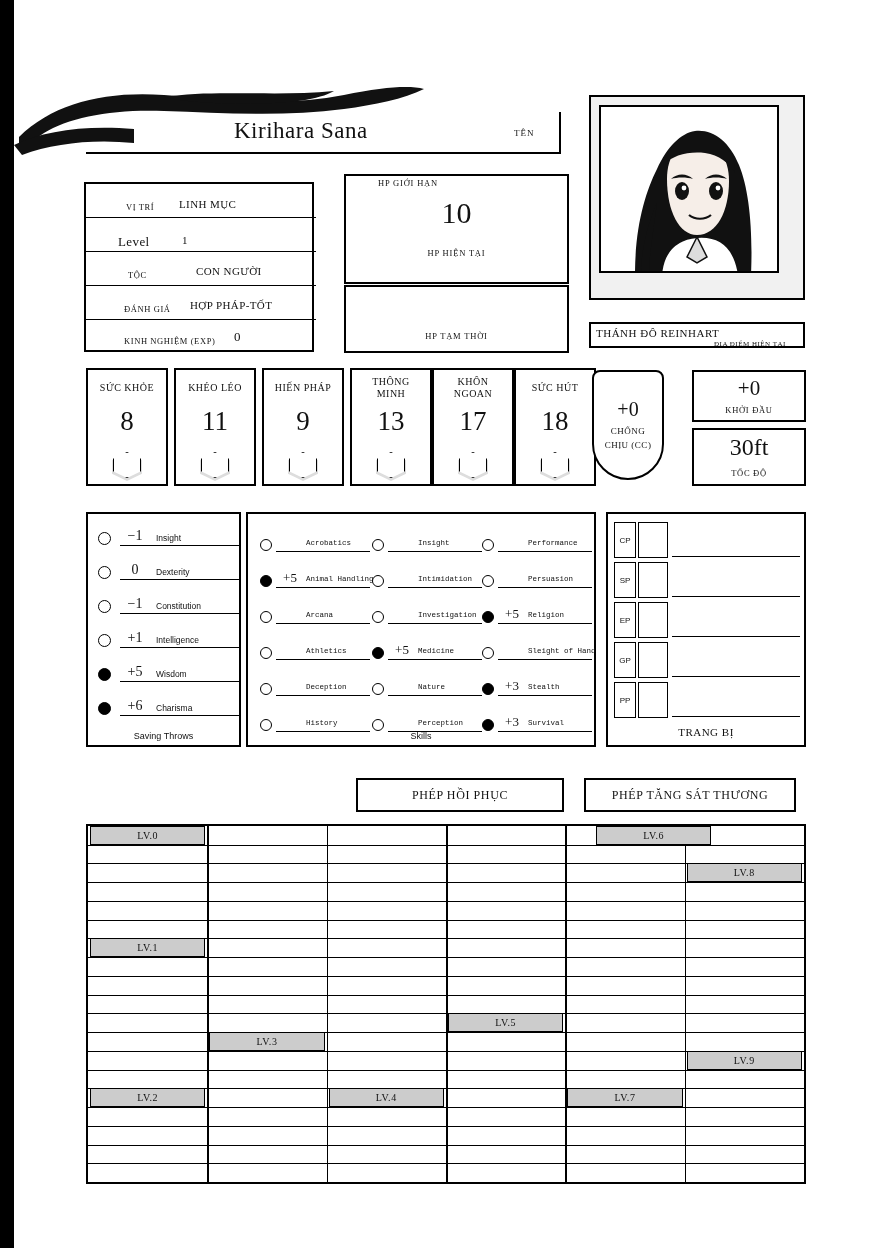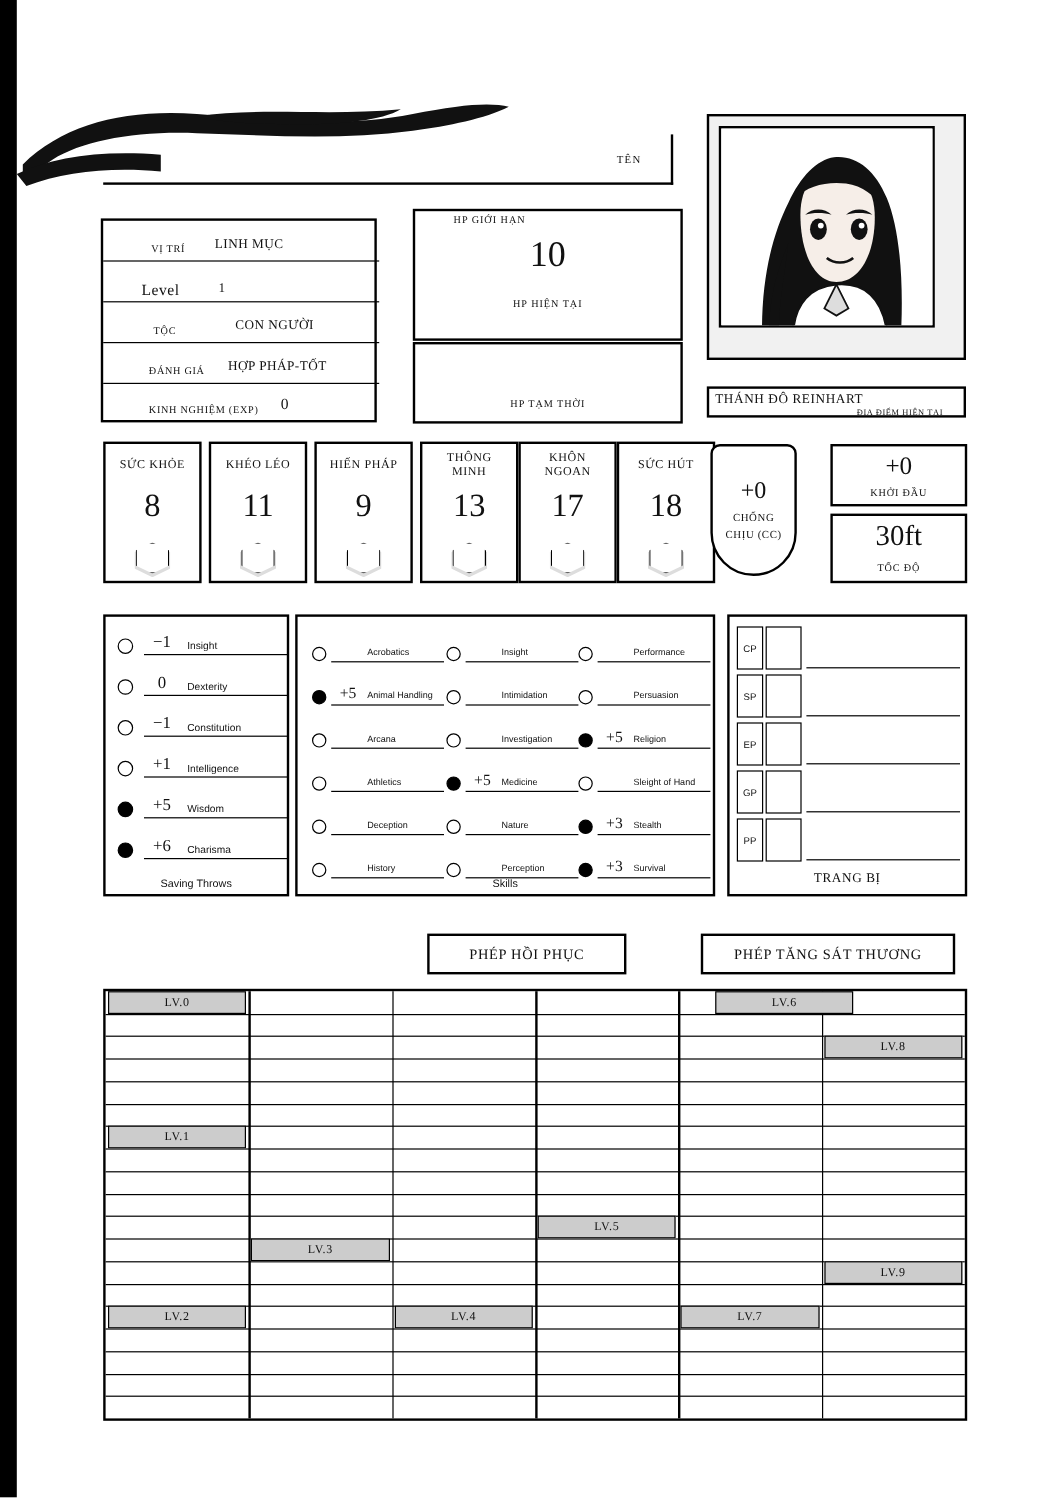--- a/index.html
+++ b/index.html
@@ -99,21 +99,21 @@
   .smod { position:absolute; left:22px; top:2px; font-size:14px; width:30px; text-align:center;}
   .sname { position:absolute; left:58px; top:7px; font-size:8.5px; font-family:"Liberation Sans", sans-serif;}
   .sline { position:absolute; left:22px; top:19px; width:120px; height:1px; background:#000; }
   .boxcap { position:absolute; bottom:4px; left:0; width:100%; text-align:center; font-size:9px; font-family:"Liberation Sans", sans-serif; }
 
   .skcol { position:absolute; top:18px; width:112px; }
   .skrow { position:relative; height:36px; }
   .sk-bub { position:absolute; left:0; top:7px; width:12px; height:12px; border:1.5px solid #000; border-radius:50%; background:#fff; }
   .sk-bub.fill { background:#000; }
   .sk-mod { position:absolute; left:16px; top:2px; font-size:13px; width:28px; text-align:center; }
-  .sk-name { position:absolute; left:46px; top:7px; font-size:7.5px; font-family:Liberation Sans, sans-serif; white-space:nowrap;}
+  .sk-name { position:absolute; left:46px; top:7px; font-size:7.5px; font-family:Liberation Mono, monospace; white-space:nowrap;}
   .sk-line { position:absolute; left:16px; top:19px; width:94px; height:1px; background:#000; }
 
   .cur-row { position:absolute; left:8px; width:22px; height:36px; border:1.5px solid #000; background:#fff; font-size:8px;
              display:flex; align-items:center; justify-content:center; font-family:"Liberation Sans", sans-serif;}
   .cur-box { position:absolute; left:32px; width:30px; height:36px; border:1.5px solid #000; background:#fff; }
   .cur-line { position:absolute; left:64px; width:128px; height:1px; background:#000; }
   .eq-cap { position:absolute; left:592px; top:726px; width:200px; text-align:center; font-size:11px; letter-spacing:.5px;}
 
   
   .spellbtn { position:absolute; top:778px; height:34px; border:2px solid #000; background:#fff;
@@ -136,20 +136,21 @@
       <svg width="430" height="75" viewBox="0 0 430 75">
         <path d="M5,52 C40,18 90,6 150,10 C210,14 270,22 330,10 C370,2 395,0 410,4
                  C390,14 360,20 330,24 C270,32 210,28 150,26 C100,24 55,32 30,48
                  C20,55 12,60 5,62 Z" fill="#111"></path>
         <path d="M0,60 C30,46 70,40 120,44 L120,58 C80,54 40,58 8,70 Z" fill="#111"></path>
         <path d="M150,12 C200,4 260,12 320,6 C300,18 250,20 200,18 C180,17 162,15 150,12 Z" fill="#111"></path>
       </svg>
     </div>
 
     <div class="name-line"></div>
+    <div class="name-text">Kirihara Sana</div>
     <div class="name-cap">TÊN</div>
 
     <div class="bx infoblock">
       <div class="row" style="top:33px"></div>
       <div class="row" style="top:67px"></div>
       <div class="row" style="top:101px"></div>
       <div class="row" style="top:135px"></div>
     </div>
     <div class="if-lab" style="left:112px; top:202px">VỊ TRÍ</div>
     <div class="if-val" style="left:165px; top:198px">LINH MỤC</div>
@@ -440,21 +441,21 @@
         <div class="cur-line" style="left: 658px; top: 636px; position: absolute; width: 128px;"></div>
         <div class="cur-row" style="left: 600px; top: 642px; position: absolute;">GP</div>
         <div class="cur-box" style="left: 624px; top: 642px; position: absolute;"></div>
         <div class="cur-line" style="left: 658px; top: 676px; position: absolute; width: 128px;"></div>
         <div class="cur-row" style="left: 600px; top: 682px; position: absolute;">PP</div>
         <div class="cur-box" style="left: 624px; top: 682px; position: absolute;"></div>
         <div class="cur-line" style="left: 658px; top: 716px; position: absolute; width: 128px;"></div>
       </div>
     <div class="eq-cap">TRANG BỊ</div>
 
-    <div class="spellbtn" style="left:342px; width:166px;">PHÉP HỒI PHỤC</div>
+    <div class="spellbtn" style="left:342px; width:208px;">PHÉP HỒI PHỤC</div>
     <div class="spellbtn" style="left:570px; width:212px;">PHÉP TĂNG SÁT THƯƠNG</div>
 
     <div class="grid">
       <div id="grid-inner">
           <div style="position: absolute; left: 119.333px; top: 0px; width: 1.5px; height: 356px; background: rgb(0, 0, 0);"></div>
           <div style="position: absolute; left: 238.667px; top: 0px; width: 1.5px; height: 356px; background: rgb(0, 0, 0);"></div>
           <div style="position: absolute; left: 358px; top: 0px; width: 1.5px; height: 356px; background: rgb(0, 0, 0);"></div>
           <div style="position: absolute; left: 477.333px; top: 0px; width: 1.5px; height: 356px; background: rgb(0, 0, 0);"></div>
           <div style="position: absolute; left: 596.667px; top: 0px; width: 1.5px; height: 356px; background: rgb(0, 0, 0);"></div>
           <div class="gline" style="left: 0px; top: 18.7368px; width: 716px;"></div>

